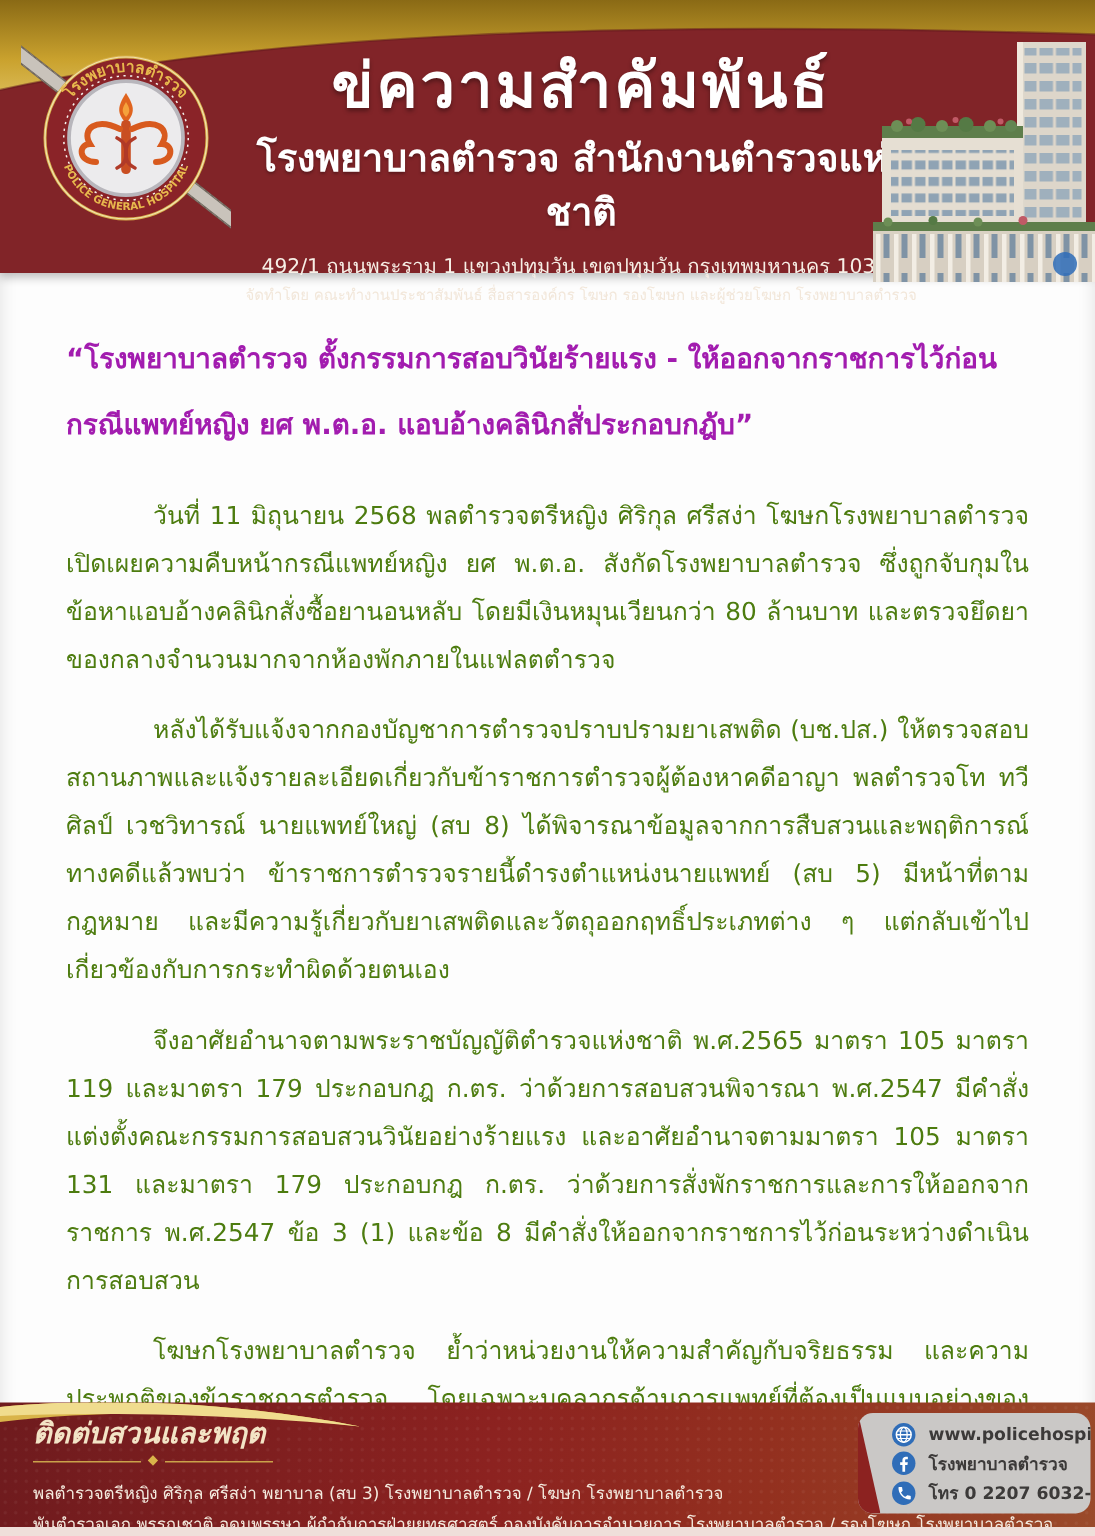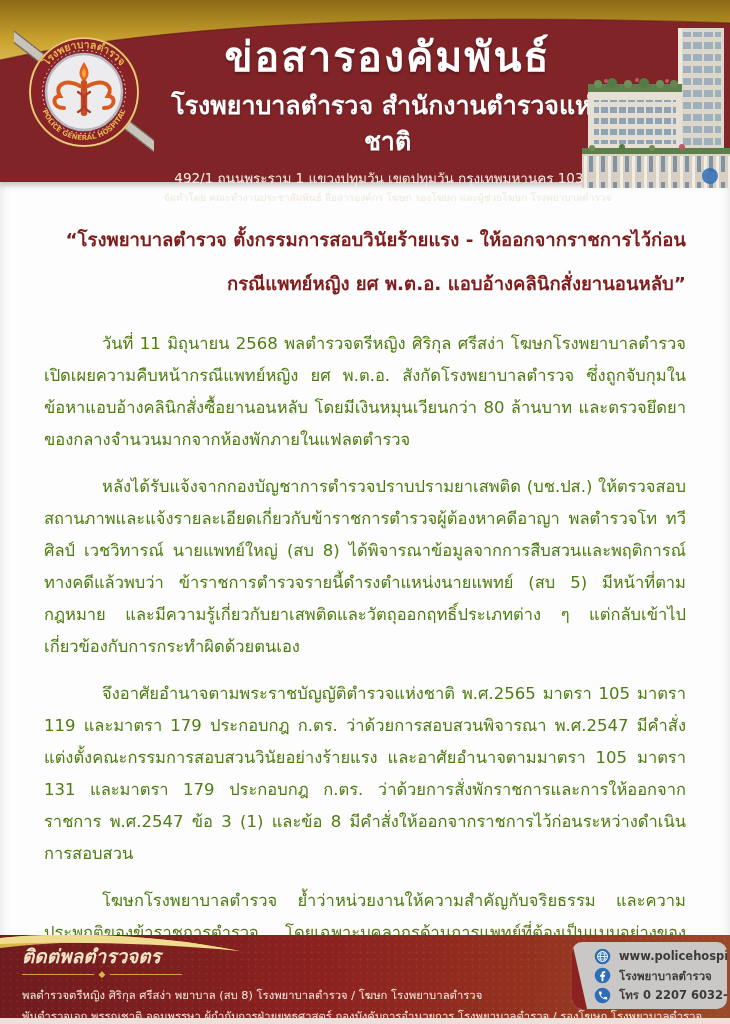--- a/index.html
+++ b/index.html
@@ -28,21 +28,21 @@
     font-size:41px; font-weight:bold; line-height:62px; letter-spacing:2px;
     text-shadow:0 2px 3px rgba(0,0,0,.35);
   }
   .header-subtitle{ font-size:25px; font-weight:bold; line-height:36px; text-shadow:0 1px 2px rgba(0,0,0,.3); }
   .header-address{ font-size:13.5px; line-height:20px; margin-top:8px; color:#f7efe6; }
   .header-credit{ font-size:10px; line-height:19px; color:#f2e7da; }
   .building-wrap{ position:absolute; right:0; top:28px; width:148px; height:160px; z-index:3; }
 
   
   .doc-body{ padding:36px 44px 0 44px; color:#2e2c2b; }
-  .headline{ text-align:right; font-weight:bold; font-size:18.5px; line-height:44px; color:#7f1d1d; }
+  .headline{ text-align:left; font-weight:bold; font-size:18.5px; line-height:44px; color:#a21caf; }
   .doc-paragraphs{ margin-top:22px; }
   .doc-paragraphs p{
     font-size:16.5px; line-height:32px; text-align:justify;
     text-indent:58px; margin-bottom:15px; color:#4d7c0f;
   }
 
   
   .footer{
     position:absolute; left:0; right:0; bottom:0; height:89px;
   }
@@ -114,21 +114,21 @@
           <rect x="66.8" y="58" width="6.4" height="36" rx="3" fill="#c94e22"></rect>
           <path d="M66,64 C50,56 40,64 46,74 C38,74 38,86 50,86" fill="none" stroke="#d85a1e" stroke-width="4" stroke-linecap="round"></path>
           <path d="M74,64 C90,56 100,64 94,74 C102,74 102,86 90,86" fill="none" stroke="#d85a1e" stroke-width="4" stroke-linecap="round"></path>
           <path d="M64,70 C76,76 64,84 76,90" fill="none" stroke="#b03a28" stroke-width="2.4" stroke-linecap="round"></path>
           <path d="M76,70 C64,76 76,84 64,90" fill="none" stroke="#b03a28" stroke-width="2.4" stroke-linecap="round"></path>
         </g>
       </svg>
     </div>
 
     <div class="header-text">
-      <div class="header-title">ข่อสารองคัมพันธ์</div>
+      <div class="header-title">ข่ความสำคัมพันธ์</div>
       <div class="header-subtitle">โรงพยาบาลตำรวจ สำนักงานตำรวจแห่งชาติ</div>
       <div class="header-address">492/1 ถนนพระราม 1 แขวงปทุมวัน เขตปทุมวัน กรุงเทพมหานคร 10330</div>
       <div class="header-credit">จัดทำโดย คณะทำงานประชาสัมพันธ์ สื่อสารองค์กร โฆษก รองโฆษก และผู้ช่วยโฆษก โรงพยาบาลตำรวจ</div>
     </div>
 
     <div class="building-wrap">
       <svg width="148" height="160" viewBox="0 0 148 160">
         <defs>
           <pattern id="winA" width="11" height="12" patternUnits="userSpaceOnUse">
             <rect width="11" height="12" fill="#ddd6ca"></rect>
@@ -170,45 +170,45 @@
           <circle cx="100" cy="119" r="3" fill="#c05a66"></circle>
         <rect x="0" y="128" width="148" height="32" fill="url(#cols)"></rect>
         <circle cx="128" cy="148" r="8" fill="#2e6cb8" opacity=".85"></circle>
       </svg>
     </div>
   </header>
 
   <main class="doc-body">
     <div class="headline">
       <div>“โรงพยาบาลตำรวจ ตั้งกรรมการสอบวินัยร้ายแรง - ให้ออกจากราชการไว้ก่อน</div>
-      <div>กรณีแพทย์หญิง ยศ พ.ต.อ. แอบอ้างคลินิกสั่งยานอนหลับ”</div>
+      <div>กรณีแพทย์หญิง ยศ พ.ต.อ. แอบอ้างคลินิกสั่ประกอบกฎับ”</div>
     </div>
     <div class="doc-paragraphs">
       <p>วันที่ 11 มิถุนายน 2568 พลตำรวจตรีหญิง ศิริกุล ศรีสง่า โฆษกโรงพยาบาลตำรวจ เปิดเผยความคืบหน้ากรณีแพทย์หญิง ยศ พ.ต.อ. สังกัดโรงพยาบาลตำรวจ ซึ่งถูกจับกุมในข้อหาแอบอ้างคลินิกสั่งซื้อยานอนหลับ โดยมีเงินหมุนเวียนกว่า 80 ล้านบาท และตรวจยึดยาของกลางจำนวนมากจากห้องพักภายในแฟลตตำรวจ</p>
       <p>หลังได้รับแจ้งจากกองบัญชาการตำรวจปราบปรามยาเสพติด (บช.ปส.) ให้ตรวจสอบสถานภาพและแจ้งรายละเอียดเกี่ยวกับข้าราชการตำรวจผู้ต้องหาคดีอาญา พลตำรวจโท ทวีศิลป์ เวชวิทารณ์ นายแพทย์ใหญ่ (สบ 8) ได้พิจารณาข้อมูลจากการสืบสวนและพฤติการณ์ทางคดีแล้วพบว่า ข้าราชการตำรวจรายนี้ดำรงตำแหน่งนายแพทย์ (สบ 5) มีหน้าที่ตามกฎหมาย และมีความรู้เกี่ยวกับยาเสพติดและวัตถุออกฤทธิ์ประเภทต่าง ๆ แต่กลับเข้าไปเกี่ยวข้องกับการกระทำผิดด้วยตนเอง</p>
       <p>จึงอาศัยอำนาจตามพระราชบัญญัติตำรวจแห่งชาติ พ.ศ.2565 มาตรา 105 มาตรา 119 และมาตรา 179 ประกอบกฎ ก.ตร. ว่าด้วยการสอบสวนพิจารณา พ.ศ.2547 มีคำสั่งแต่งตั้งคณะกรรมการสอบสวนวินัยอย่างร้ายแรง และอาศัยอำนาจตามมาตรา 105 มาตรา 131 และมาตรา 179 ประกอบกฎ ก.ตร. ว่าด้วยการสั่งพักราชการและการให้ออกจากราชการ พ.ศ.2547 ข้อ 3 (1) และข้อ 8 มีคำสั่งให้ออกจากราชการไว้ก่อนระหว่างดำเนินการสอบสวน</p>
       <p>โฆษกโรงพยาบาลตำรวจ ย้ำว่าหน่วยงานให้ความสำคัญกับจริยธรรม และความประพฤติของข้าราชการตำรวจ โดยเฉพาะบุคลากรด้านการแพทย์ที่ต้องเป็นแบบอย่างของวิชาชีพ พร้อมดำเนินการตามระเบียบอย่างเคร่งครัดเพื่อสร้างความเชื่อมั่นต่อสังคม</p>
     </div>
   </main>
 
   <footer class="footer">
     <div class="footer-band">
       <svg class="footer-swoosh" width="240" height="26" viewBox="0 0 240 26">
         <path d="M0,3 C70,-4 160,0 240,16 C160,6 70,4 0,13 Z" fill="#d9b44a"></path>
         <path d="M0,3 C70,-4 160,0 240,16 C160,8 70,6 0,9 Z" fill="#f0dc8e"></path>
       </svg>
 
       <div class="footer-left">
-        <div class="footer-heading">ติดต่พลตำรวจตร</div>
+        <div class="footer-heading">ติดต่บสวนและพฤต</div>
         <div class="footer-divider">
           <span class="line"></span>
             <span class="diamond">◆</span>
             <span class="line"></span>
         </div>
-        <div class="footer-contact">พลตำรวจตรีหญิง ศิริกุล  ศรีสง่า  พยาบาล (สบ 8) โรงพยาบาลตำรวจ / โฆษก โรงพยาบาลตำรวจ</div>
+        <div class="footer-contact">พลตำรวจตรีหญิง ศิริกุล  ศรีสง่า  พยาบาล (สบ 3) โรงพยาบาลตำรวจ / โฆษก โรงพยาบาลตำรวจ</div>
         <div class="footer-contact">พันตำรวจเอก พรรณชาติ  อุดมพรรษา ผู้กำกับการฝ่ายยุทธศาสตร์ กองบังคับการอำนวยการ โรงพยาบาลตำรวจ / รองโฆษก โรงพยาบาลตำรวจ</div>
       </div>
 
       <div class="contact-panel-outer">
         <div class="contact-panel-slant"></div>
         <div class="contact-rows">
           <div class="contact-row">
             <svg class="ic" viewBox="0 0 24 24">
               <circle cx="12" cy="12" r="11" fill="#2f6db8"></circle>
               <circle cx="12" cy="12" r="7" fill="none" stroke="#fff" stroke-width="1.4"></circle>

